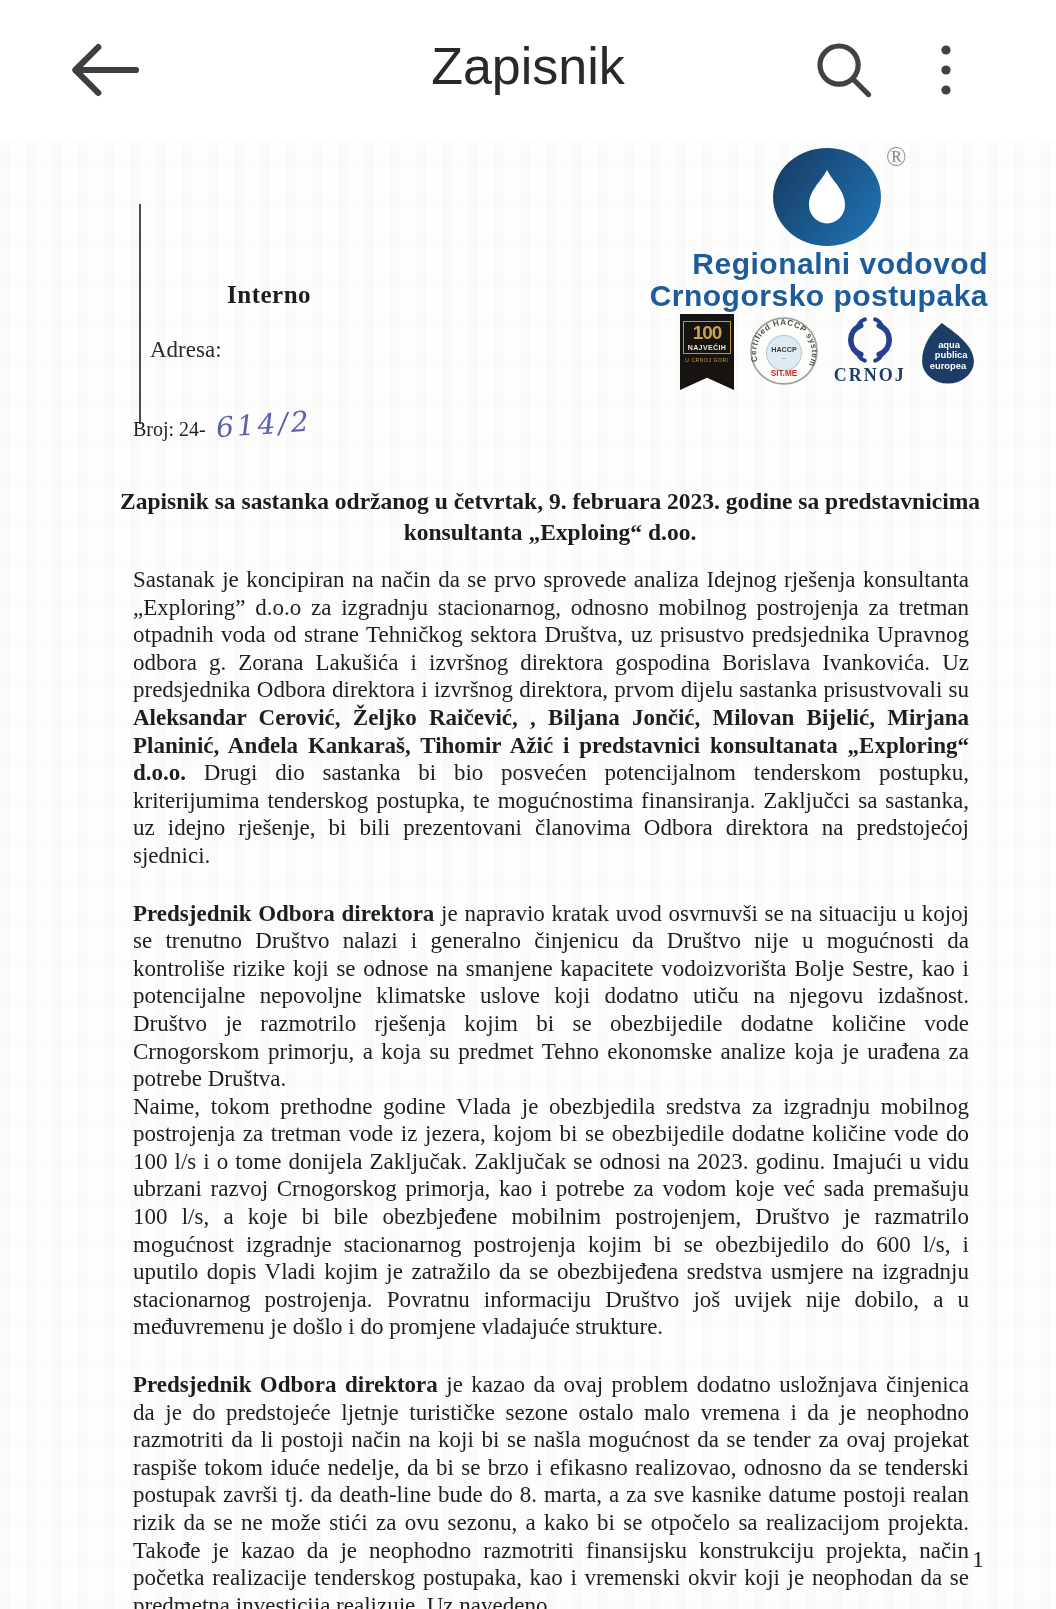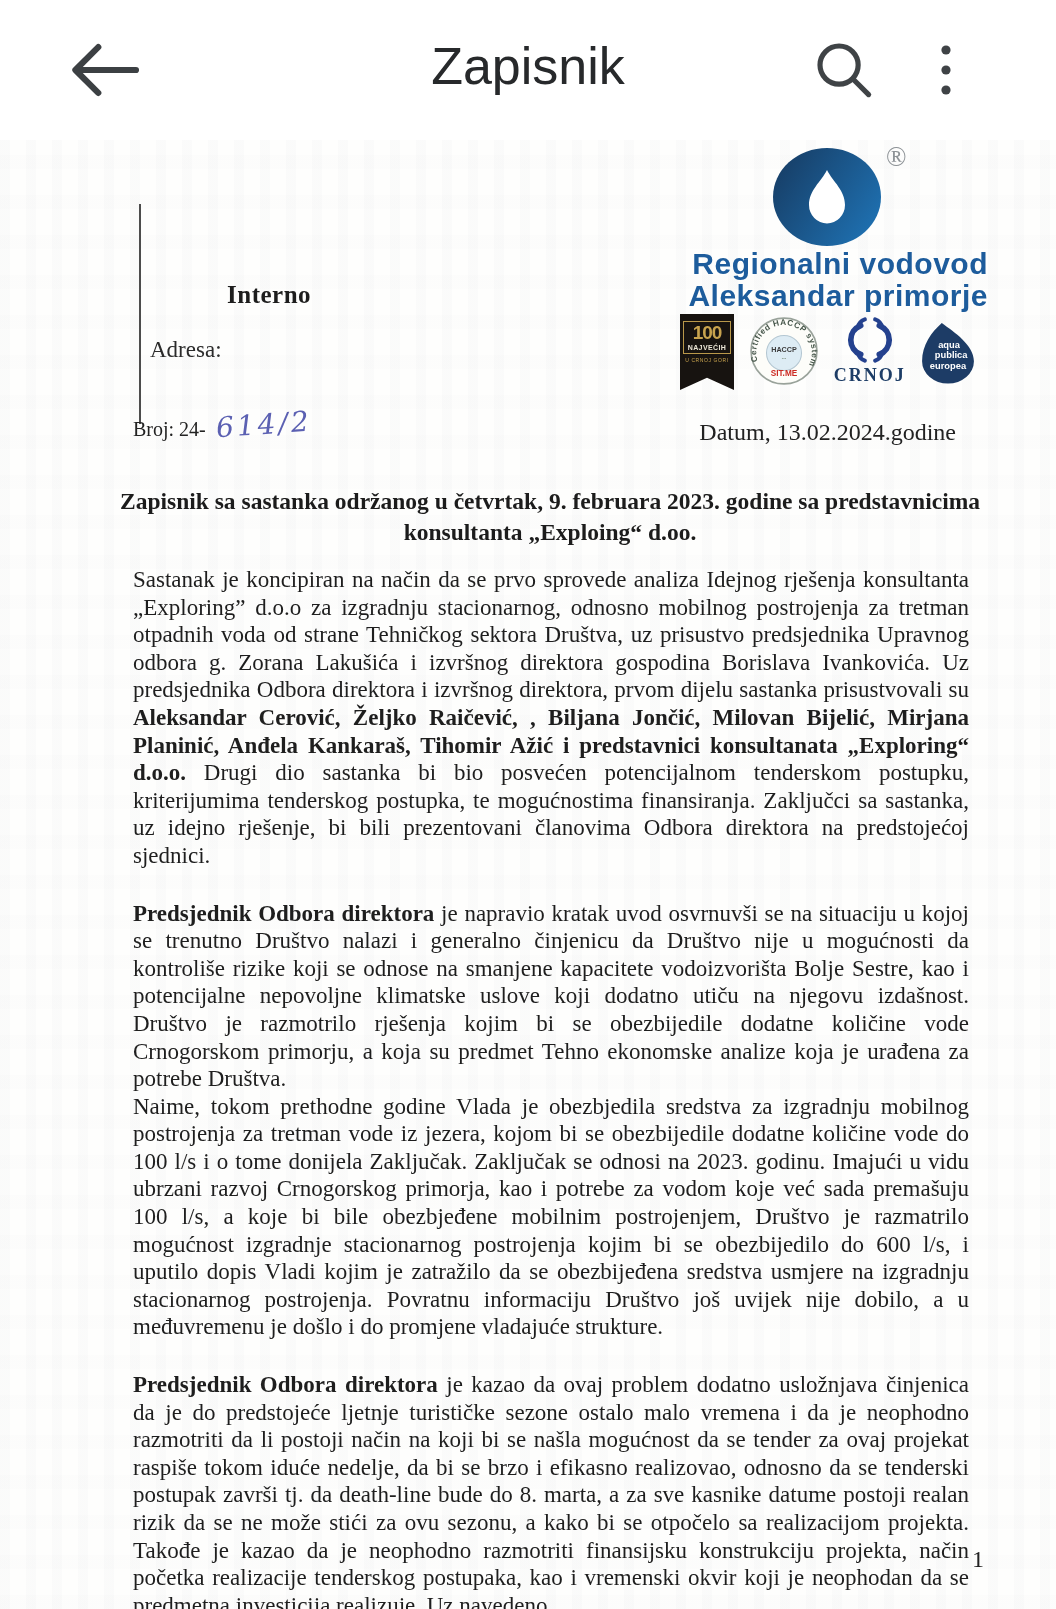--- a/index.html
+++ b/index.html
@@ -97,21 +97,21 @@
           <stop offset="0%" stop-color="#16395f"></stop>
           <stop offset="100%" stop-color="#1e6dac"></stop>
         </linearGradient>
       </defs>
       <ellipse cx="58" cy="53" rx="54" ry="49" fill="url(#lg)"></ellipse>
       <path d="M58,26 C64,38 76,46 76,61 A18,18.5 0 1,1 40,61 C40,46 52,38 58,26 Z" fill="#ffffff"></path>
     </svg>
     <div class="reg-mark">®</div>
     <div class="company-name">
       <div class="l1">Regionalni vodovod</div>
-      <div class="l2">Aleksandar primorje</div>
+      <div class="l2">Crnogorsko postupaka</div>
     </div>
 
     <div class="badges">
       <div class="badge-ribbon">
         <div class="ribbon-frame">
           <div class="ribbon-num">100</div>
           <div class="ribbon-t2">NAJVEĆIH</div>
         </div>
         <div class="ribbon-t3">U CRNOJ GORI</div>
       </div>
@@ -147,21 +147,20 @@
       <svg class="badge-aqua" viewBox="0 0 54 62">
         <path d="M21,2 C33,11 52,23 52,39 A25,21.5 0 1,1 2,39 C2,23 11,11 21,2 Z" fill="#1d3c66"></path>
         <text x="28" y="26" text-anchor="middle" font-family="Liberation Sans, sans-serif" font-size="9" font-weight="700" fill="#ffffff">aqua</text>
         <text x="30" y="36" text-anchor="middle" font-family="Liberation Sans, sans-serif" font-size="9" font-weight="700" fill="#ffffff">publica</text>
         <text x="27" y="46" text-anchor="middle" font-family="Liberation Sans, sans-serif" font-size="9" font-weight="700" fill="#ffffff">europea</text>
       </svg>
     </div>
 
     <div class="doc-number">Broj: 24-</div>
     <div class="doc-number-hand">614/2</div>
-    <div class="doc-date">Datum, 13.02.2024.godine</div>
 
     <div class="doc-heading">
       <div>Zapisnik sa sastanka održanog u četvrtak, 9. februara 2023. godine sa predstavnicima</div>
       <div>konsultanta „Exploing“ d.oo.</div>
     </div>
 
     <div class="body-text">
       <p><span>Sastanak je koncipiran na način da se prvo sprovede analiza Idejnog rješenja konsultanta „Exploring” d.o.o za izgradnju stacionarnog, odnosno mobilnog postrojenja za tretman otpadnih voda od strane Tehničkog sektora Društva,  uz prisustvo predsjednika Upravnog odbora g. Zorana Lakušića i izvršnog direktora gospodina Borislava Ivankovića. Uz predsjednika Odbora direktora i izvršnog direktora, prvom dijelu sastanka prisustvovali su </span><b>Aleksandar Cerović, Željko Raičević, , Biljana Jončić, Milovan Bijelić,  Mirjana Planinić, Anđela Kankaraš, Tihomir Ažić i predstavnici konsultanata „Exploring“ d.o.o.</b><span> Drugi dio sastanka bi bio posvećen potencijalnom tenderskom postupku, kriterijumima tenderskog postupka, te mogućnostima finansiranja. Zaključci sa sastanka, uz idejno rješenje,  bi bili prezentovani  članovima Odbora direktora na predstojećoj sjednici.</span></p>
       <p><b>Predsjednik Odbora direktora</b><span> je napravio kratak uvod osvrnuvši se na  situaciju u kojoj se trenutno Društvo nalazi i generalno činjenicu da Društvo nije u mogućnosti da kontroliše rizike koji se odnose na smanjene kapacitete vodoizvorišta Bolje Sestre, kao i  potencijalne nepovoljne klimatske uslove koji dodatno utiču na njegovu  izdašnost. Društvo je razmotrilo rješenja kojim bi se obezbijedile dodatne količine vode Crnogorskom primorju, a koja su predmet Tehno ekonomske analize koja je urađena za potrebe Društva.
 Naime, tokom prethodne godine Vlada je obezbjedila sredstva za izgradnju mobilnog postrojenja za tretman vode iz jezera, kojom bi se obezbijedile dodatne količine vode do 100 l/s i o tome donijela Zaključak. Zaključak se odnosi na 2023. godinu. Imajući u vidu ubrzani razvoj Crnogorskog primorja, kao i potrebe za vodom koje već sada premašuju 100 l/s, a koje bi bile obezbjeđene mobilnim postrojenjem, Društvo je razmatrilo mogućnost izgradnje stacionarnog postrojenja kojim bi se obezbijedilo do 600 l/s, i uputilo dopis Vladi kojim je zatražilo da se obezbijeđena sredstva usmjere na izgradnju stacionarnog postrojenja. Povratnu informaciju Društvo još uvijek nije dobilo, a u međuvremenu je došlo i do promjene vladajuće strukture.</span></p>

